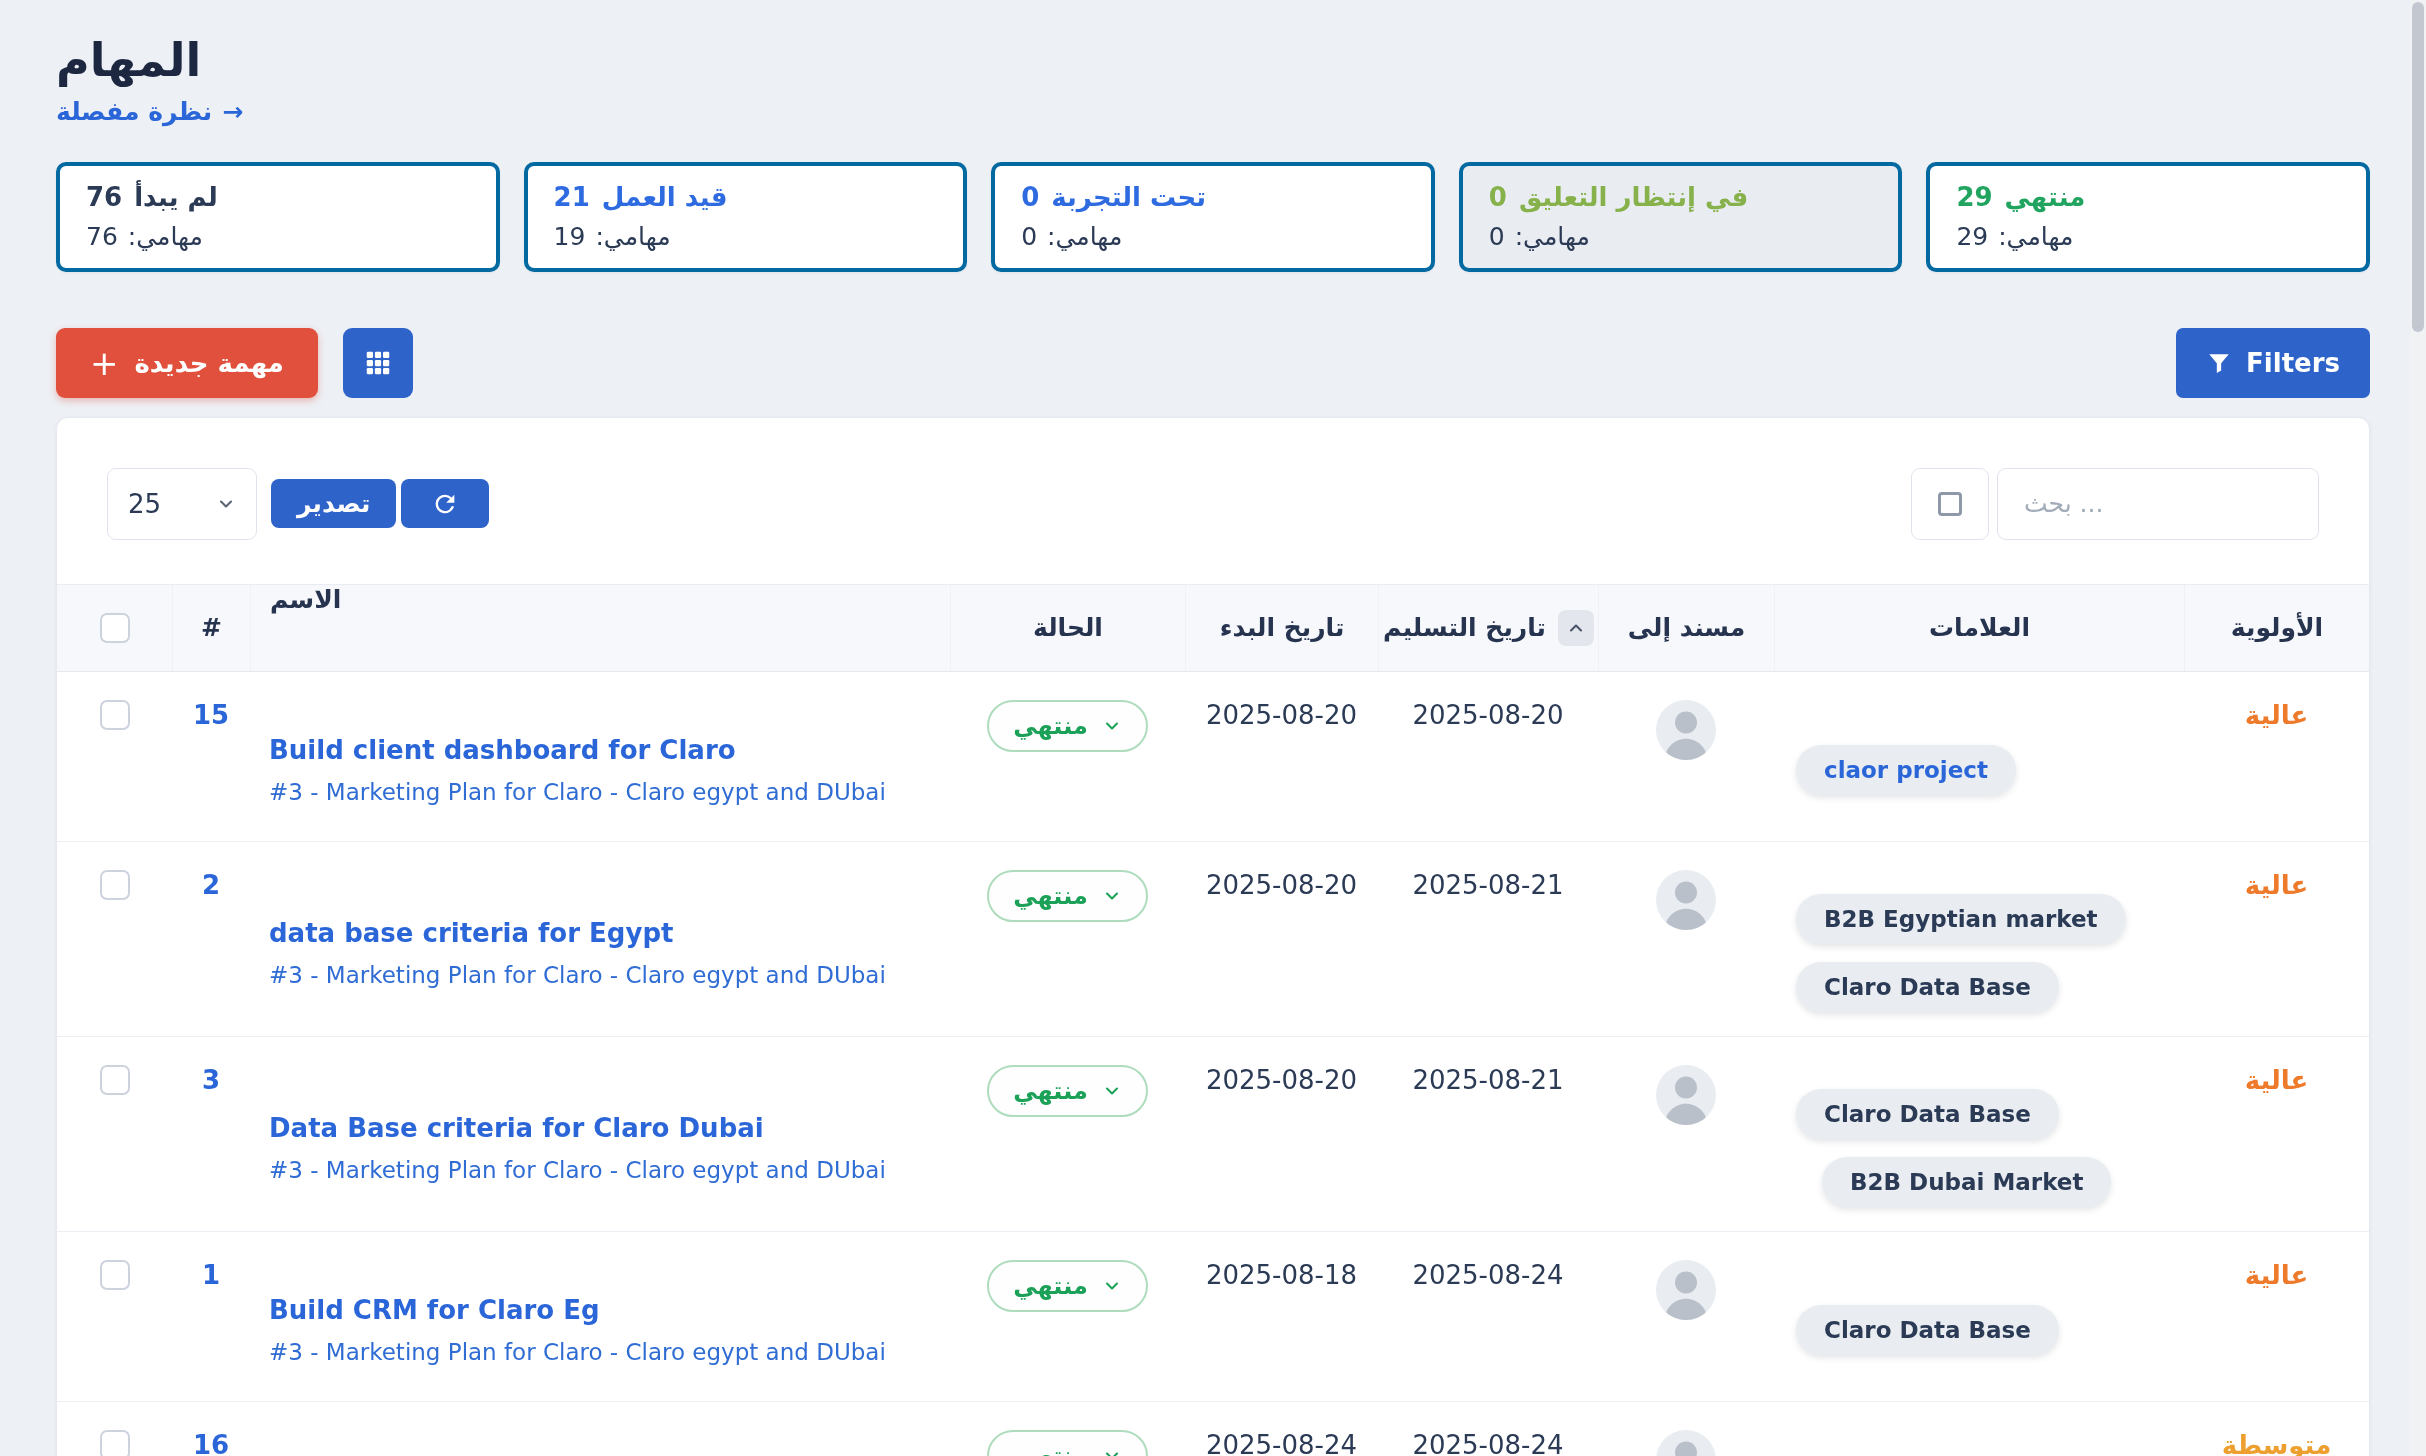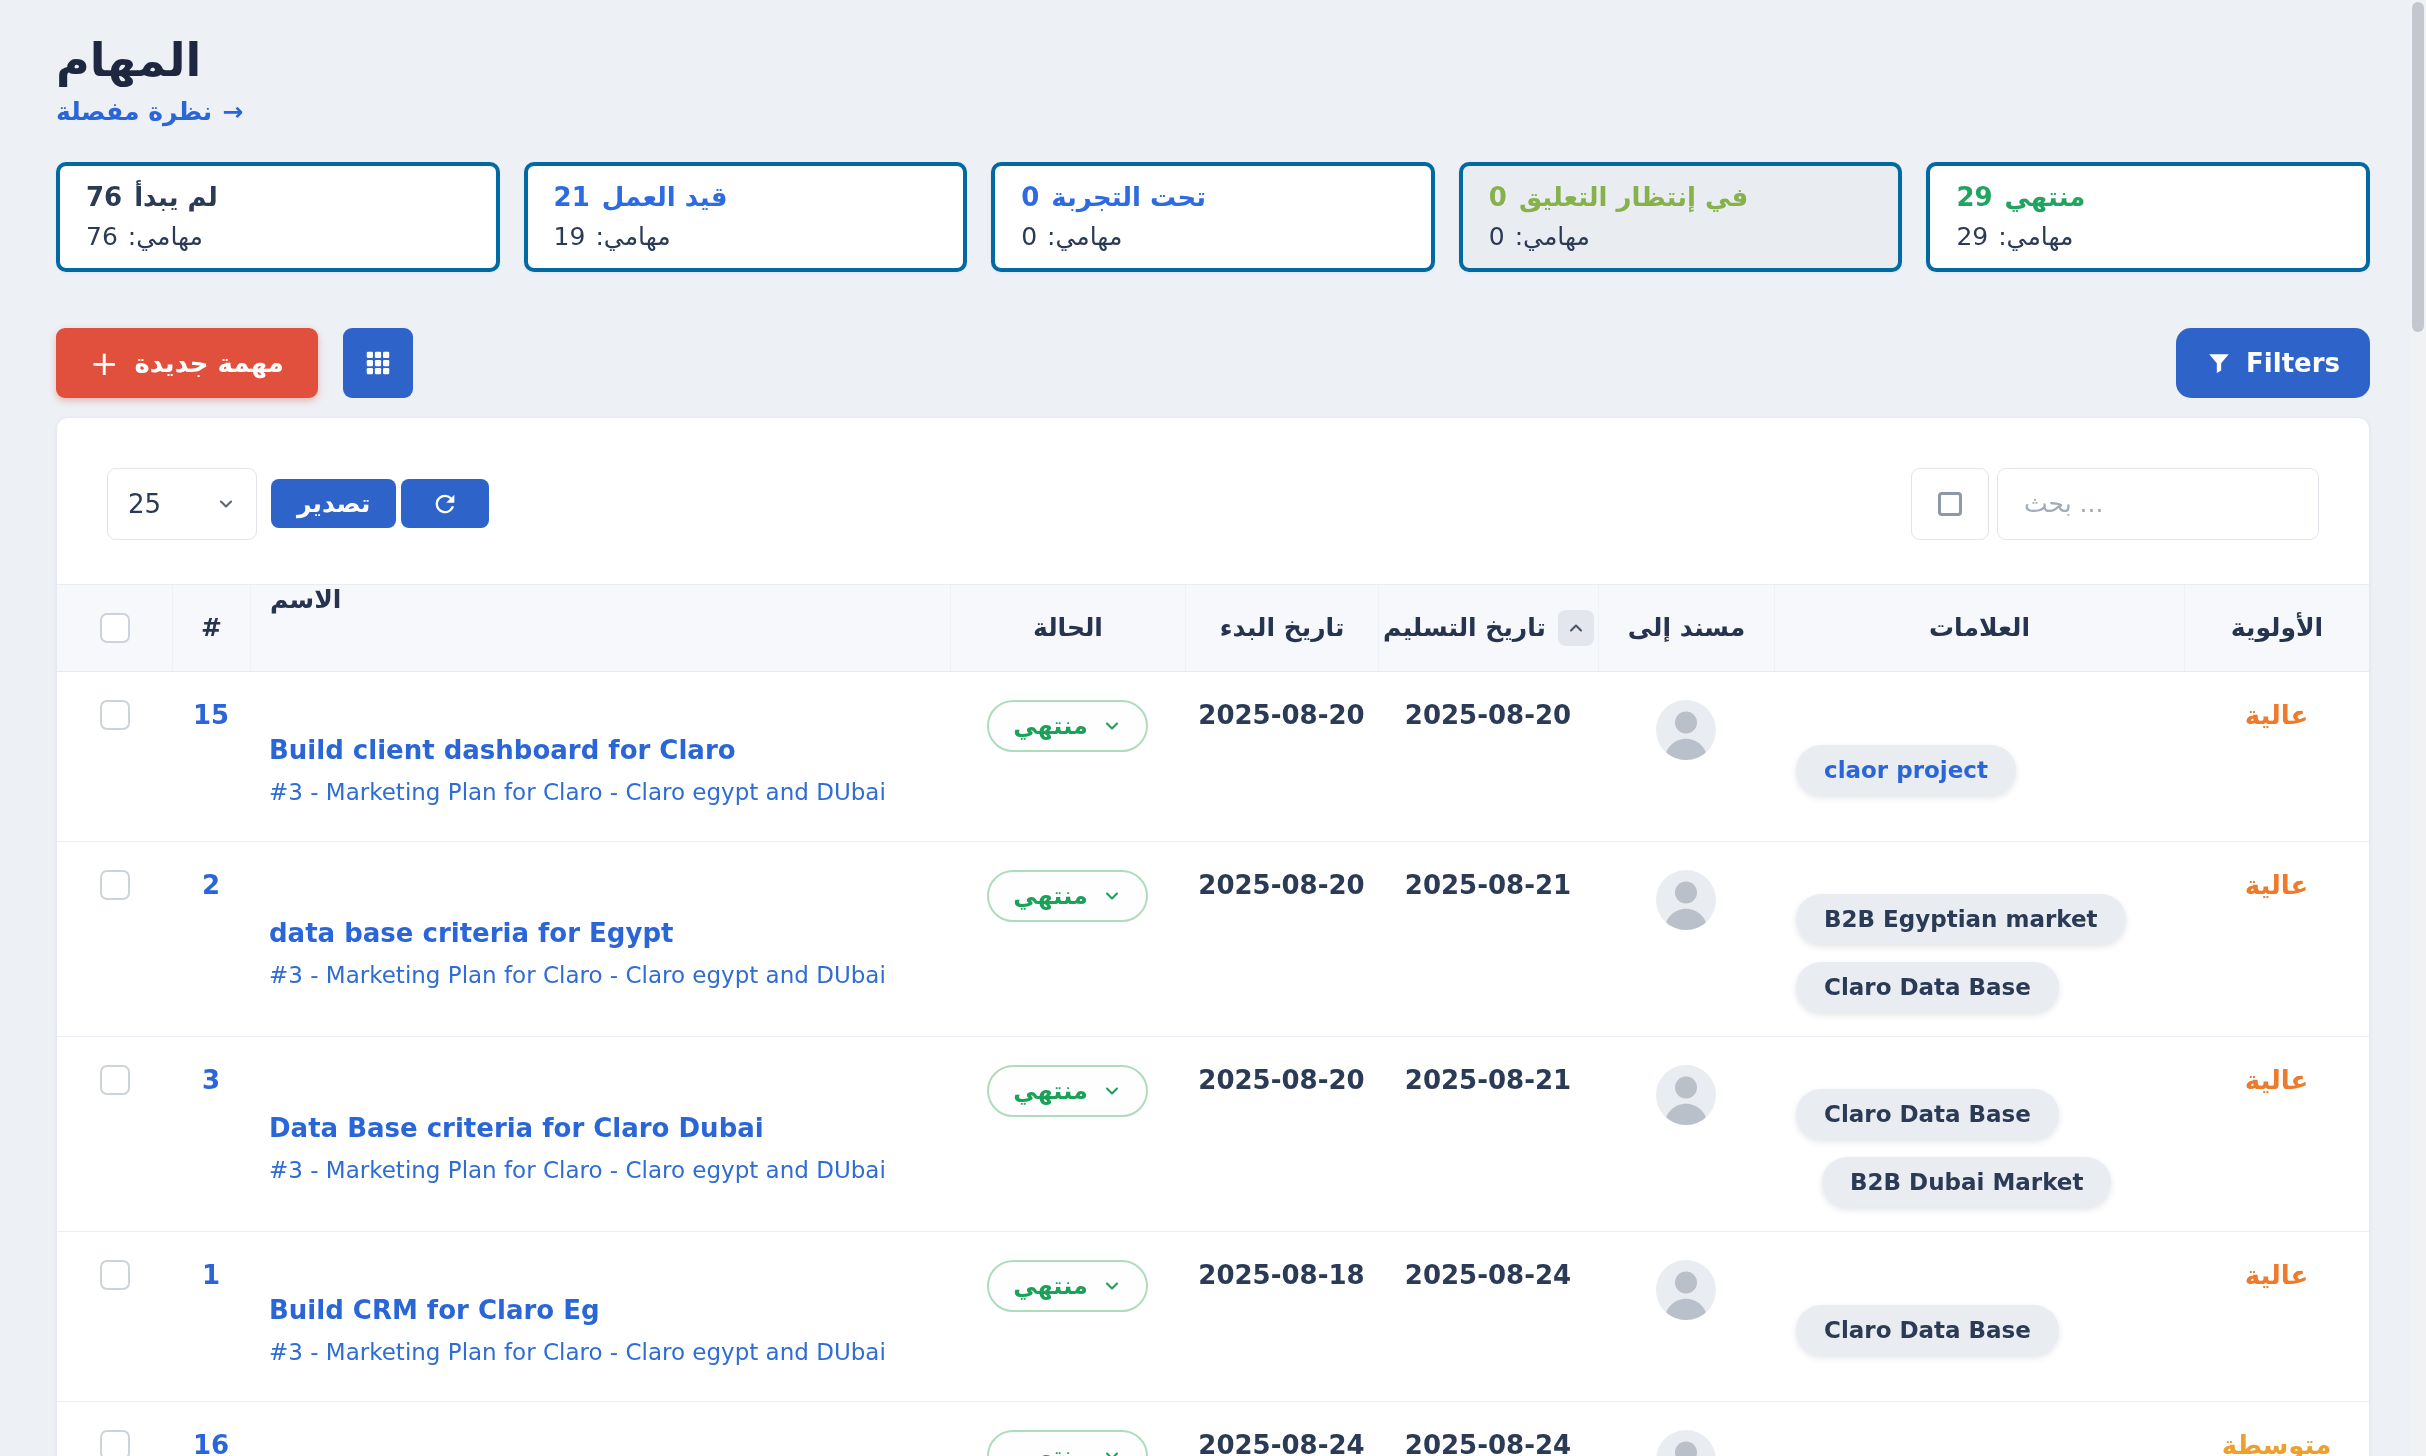--- a/index.html
+++ b/index.html
@@ -34,21 +34,21 @@
   .actions-row { display:flex; align-items:center; gap:25px; margin-top:56px; }
   .btn-new-task { display:inline-flex; align-items:center; justify-content:center; gap:16px;
     height:70px; padding:0 34px; background:#e0503c; border:none; border-radius:9px;
     color:#fff; font-size:26px; font-weight:700; font-family:inherit; cursor:pointer;
     box-shadow:0 3px 7px rgba(224,80,60,.35); }
   .btn-new-task .plus { font-size:34px; font-weight:400; line-height:1; }
   .btn-grid { width:70px; height:70px; background:#2e63c9; border:none; border-radius:9px;
     display:flex; align-items:center; justify-content:center; cursor:pointer; }
   .spacer { flex:1; }
   .btn-filters { display:inline-flex; align-items:center; gap:14px; height:70px; padding:0 30px;
-    background:#2e63c9; color:#fff; border:none; border-radius:15px; font-size:26px; font-weight:600;
+    background:#2e63c9; color:#fff; border:none; border-radius:7px; font-size:26px; font-weight:600;
     font-family:inherit; cursor:pointer; }
 
   
   .table-card { margin-top:19px; background:#fff; border:1px solid #e6eaf0; border-radius:12px;
     box-shadow:0 1px 4px rgba(25,39,70,.05); height:1200px; overflow:hidden; }
   .controls-row { display:flex; justify-content:space-between; align-items:center; padding:50px 50px 0 50px; }
   .controls-left { display:flex; align-items:center; gap:14px; }
   .select { width:150px; height:72px; border:1px solid #dfe4ec; border-radius:9px; background:#fff;
     display:flex; align-items:center; justify-content:space-between; padding:0 20px;
     font-size:26px; color:#2b3a55; cursor:pointer; }
@@ -84,21 +84,21 @@
   .col-tags { flex-direction:column; align-items:flex-start !important; padding-left:22px; gap:18px; }
 
   .checkbox { width:30px; height:30px; border:2px solid #ccd3dd; border-radius:7px; background:#fff;
     display:block; cursor:pointer; }
   .task-id { color:#2b66d9; font-size:26px; font-weight:600; cursor:pointer; }
   .task-name { color:#2b66d9; font-size:26px; font-weight:600; cursor:pointer; display:block; text-decoration:none; }
   .task-sub { color:#2f6cd4; font-size:23px; font-weight:500; margin-top:14px; display:block; cursor:pointer; text-decoration:none; }
   .status-pill { display:inline-flex; align-items:center; gap:14px; height:52px; padding:0 24px;
     border:2px solid #aedcbd; border-radius:999px; color:#1ba158; font-size:24px; font-weight:600;
     background:#fdfefd; cursor:pointer; }
-  .date { font-size:26px; font-weight:700; color:#2b3a55; }
+  .date { font-size:26px; font-weight:400; color:#2b3a55; }
   .avatar { width:60px; height:60px; border-radius:50%; background:#e9edf1; overflow:hidden;
     display:flex; align-items:flex-end; justify-content:center; cursor:pointer; flex:none; }
   .tag { display:inline-flex; align-items:center; height:50px; padding:0 28px; background:#e9edf2;
     border-radius:999px; font-size:23px; font-weight:600; color:#2b3a55;
     box-shadow:0 3px 6px rgba(30,40,60,.12); white-space:nowrap; }
   .tag.blue { color:#2b66d9; }
   .tag.indent { margin-left:26px; }
   .prio { font-size:26px; font-weight:600; }
   .prio-high { color:#ee7a2b; }
   .prio-medium { color:#eda02f; }

